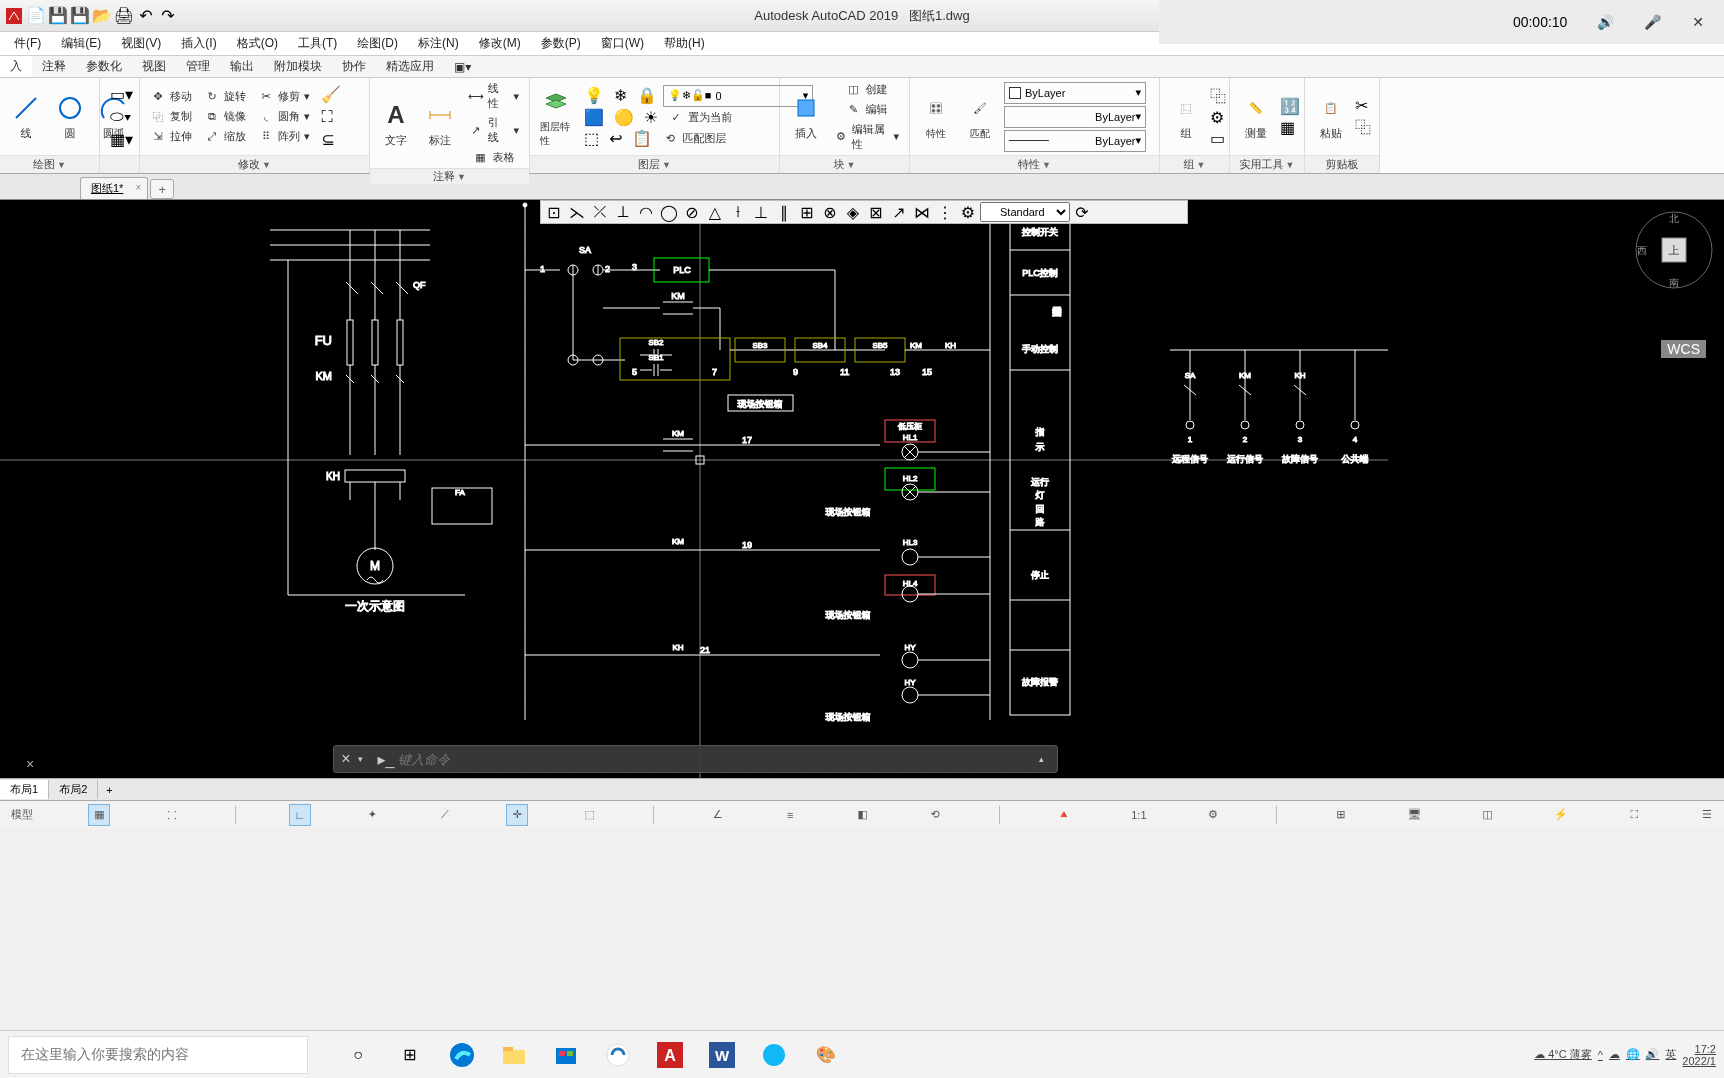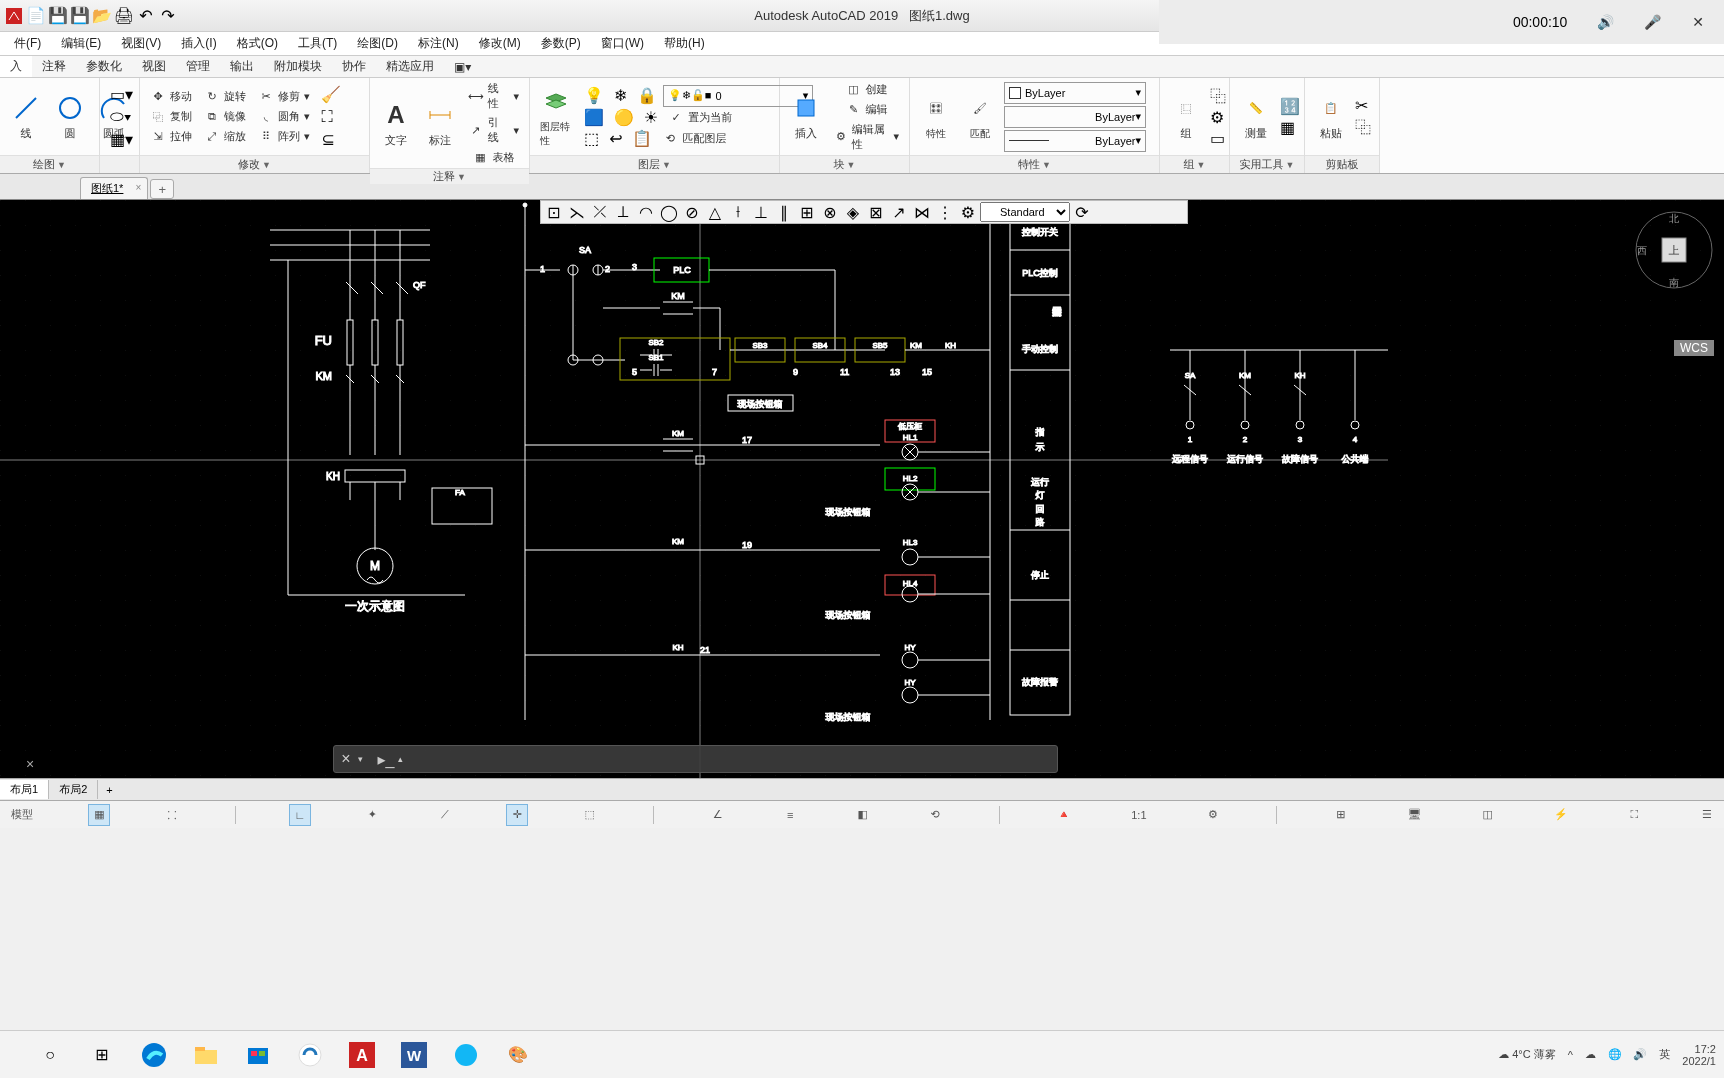--- a/index.html
+++ b/index.html
@@ -42,21 +42,21 @@
 
 .file-tabs { height: 26px; background: #e8e8e8; display: flex; align-items: flex-end; padding: 0 8px; gap: 2px; border-bottom: 1px solid #888; }
 .file-tab { background: #f5f5f5; border: 1px solid #aaa; border-bottom: none; padding: 3px 24px 3px 10px; font-size: 11px; position: relative; border-radius: 3px 3px 0 0; cursor: pointer; text-decoration: underline; }
 .file-tab .close { position: absolute; right: 6px; top: 4px; font-size: 10px; color: #888; }
 .tab-add { width: 24px; height: 20px; background: #f5f5f5; border: 1px solid #aaa; border-radius: 3px; display: flex; align-items: center; justify-content: center; font-size: 13px; color: #666; cursor: pointer; }
 
 
 .drawing-area { position: relative; height: 578px; background: #000; }
 .canvas-svg { width: 100%; height: 100%; }
 .viewcube { position: absolute; top: 10px; right: 10px; width: 80px; height: 80px; }
-.wcs-badge { position: absolute; top: 140px; right: 10px; background: #888; color: #fff; font-size: 12px; padding: 1px 6px; }
+.wcs-badge { position: absolute; top: 140px; right: 18px; background: #888; color: #fff; font-size: 14px; padding: 1px 6px; }
 .cmd-close { position: absolute; bottom: 6px; left: 26px; color: #aaa; font-size: 14px; }
 
 
 .cmd-bar { position: absolute; left: 333px; bottom: 5px; width: 725px; height: 28px; background: rgba(60,60,60,0.92); border: 1px solid #555; border-radius: 3px; display: flex; align-items: center; }
 .cmd-bar .cmd-x { width: 24px; text-align: center; color: #ccc; cursor: pointer; }
 .cmd-bar .cmd-drop { width: 16px; color: #ccc; font-size: 9px; }
 .cmd-bar .cmd-prompt { width: 24px; text-align: center; color: #ccc; }
 .cmd-bar input { flex: 1; background: transparent; border: none; color: #999; font-style: italic; font-size: 13px; outline: none; }
 .cmd-bar .cmd-expand { width: 18px; color: #ccc; font-size: 9px; }
 
@@ -75,21 +75,21 @@
 .status-bar { height: 28px; background: #f2f2f2; border-top: 1px solid #aaa; display: flex; align-items: center; justify-content: space-between; padding: 0 6px; gap: 3px; }
 .status-btn { height: 22px; min-width: 22px; padding: 0 4px; display: flex; align-items: center; justify-content: center; font-size: 11px; border: 1px solid transparent; cursor: pointer; color: #555;}
 .status-btn.on { background: #cde6f7; border-color: #7ab5e0; }
 .status-sep { width: 1px; height: 18px; background: #bbb; margin: 0 2px; }
 
 
 .win-taskbar { position: absolute; bottom: 0; left: 0; right: 0; height: 48px; background: #f3f3f3; border-top: 1px solid #ccc; display: flex; align-items: center; }
 .win-search { margin-left: 8px; width: 300px; height: 38px; border: 1px solid #ddd; background: #fff; display: flex; align-items: center; padding: 0 40px 0 12px; font-size: 14px; color: #777; }
 .win-icons { margin-left: 30px; display: flex; gap: 12px; align-items: center; }
 .win-icons .tb { width: 40px; height: 40px; display: flex; align-items: center; justify-content: center; cursor: pointer; }
-.win-tray { margin-left: auto; display: flex; align-items: center; gap: 12px; padding-right: 8px; font-size: 11px; color: #444; }
+.win-tray { margin-left: auto; display: flex; align-items: center; gap: 6px; padding-right: 8px; font-size: 11px; color: #444; text-decoration: underline; }
 .win-tray .t { cursor: pointer; }
 
 .dd { font-size: 9px; color: #666; }
 svg text { font-family: Arial, sans-serif; }
 </style>
 </head>
 <body>
 
 <div class="overlay-bar">
   <span>00:00:10</span>
@@ -709,20 +709,21 @@
         </g>
     </g>
   </svg>
 
   <span class="cmd-close">×</span>
   
   <div class="cmd-bar">
     <span class="cmd-x">×</span>
     <span class="cmd-drop">▾</span>
     <span class="cmd-prompt">▸_</span>
+    <input placeholder="键入命令" style="">
     <span class="cmd-expand">▴</span>
   </div>
 </div>
 
 <div class="layout-bar">
   <span class="layout-tab active">布局1</span>
   <span class="layout-tab">布局2</span>
   <span class="layout-add">+</span>
 </div>
 
@@ -748,20 +749,21 @@
   <span class="status-sep"></span>
   <span class="status-btn">⊞</span>
   <span class="status-btn">🖥</span>
   <span class="status-btn">◫</span>
   <span class="status-btn">⚡</span>
   <span class="status-btn">⛶</span>
   <span class="status-btn">☰</span>
 </div>
 
 <div class="win-taskbar">
+  <div class="win-search">在这里输入你要搜索的内容</div>
   <div class="win-icons">
     <span class="tb">○</span>
     <span class="tb">⊞</span>
     <span class="tb">
         <svg width="28" height="28">
           <circle cx="14" cy="14" r="12" fill="#0078d4"></circle>
           <path d="M8 18 Q14 8 22 14" stroke="#5ef" stroke-width="4" fill="none"></path>
         </svg>
       </span>
     <span class="tb">

